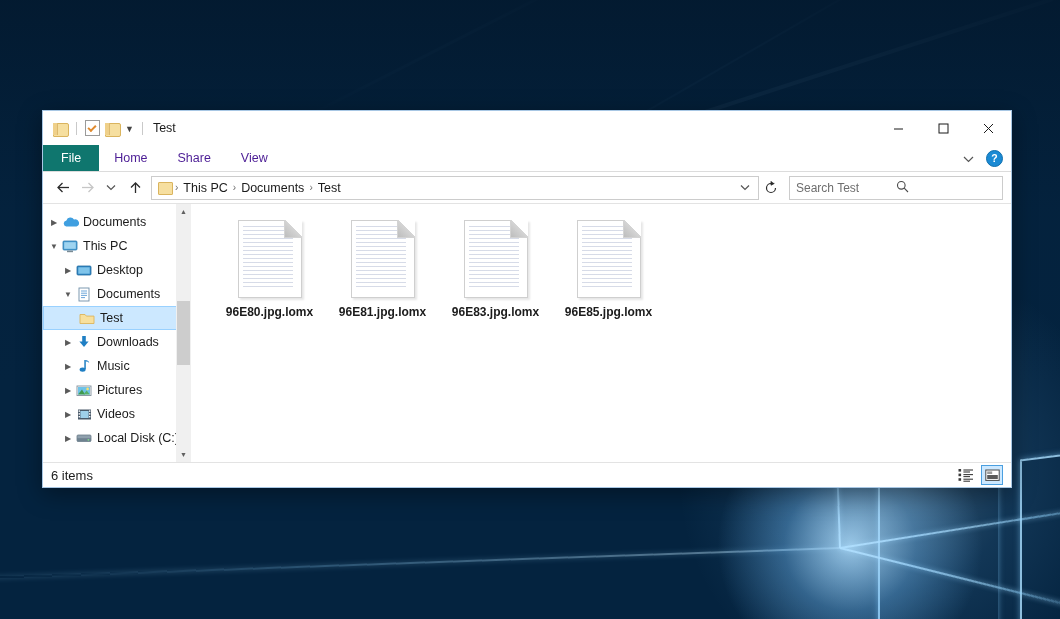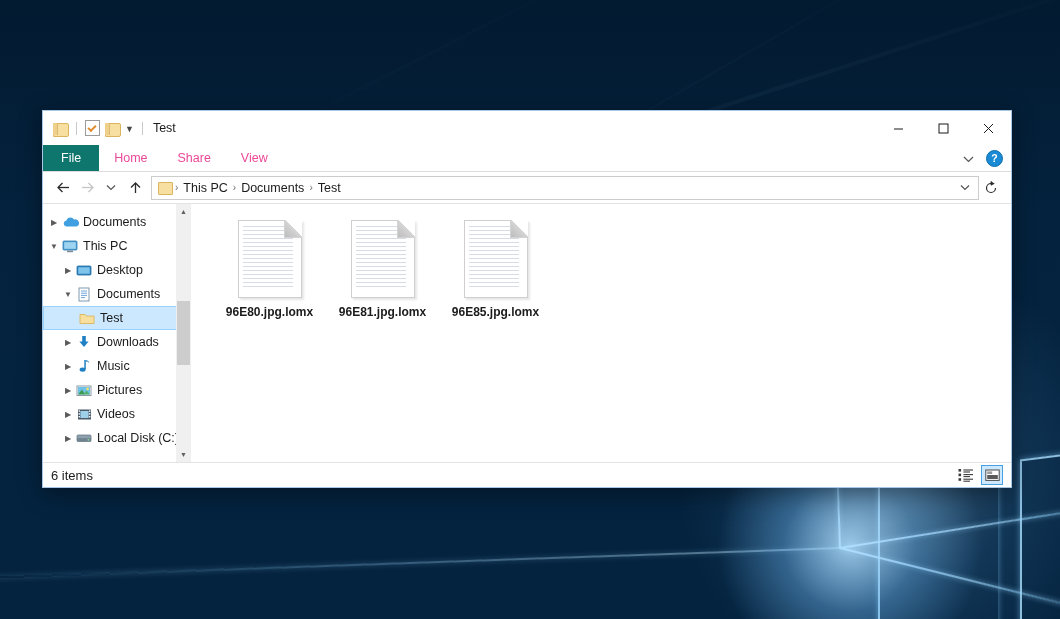--- a/index.html
+++ b/index.html
@@ -77,21 +77,21 @@
   .wincontrols{position:absolute;right:0;top:0;height:34px;display:flex;}
   .wc{width:45px;height:34px;display:flex;align-items:center;justify-content:center;}
   .wc svg{display:block;}
 
   .ribbon{
     height:26px;min-height:26px;background:#ffffff;
     border-bottom:1px solid #dcdcdc;
     display:flex;align-items:stretch;position:relative;
   }
   .tab{
-    padding:0 15px;display:flex;align-items:center;font-size:12.5px;color:#ec4899;
+    padding:0 15px;display:flex;align-items:center;font-size:12.5px;color:#4c1d95;
   }
   .tab.file{background:#0f766e;color:#ffffff;padding:0 18px;}
   .ribbon-right{position:absolute;right:8px;top:0;height:26px;display:flex;align-items:center;gap:12px;}
   .help-ico{
     width:15px;height:15px;border-radius:50%;background:#1a8ad4;color:#fff;
     font-size:10.5px;font-weight:bold;display:flex;align-items:center;justify-content:center;
     border:1px solid #0f6fae;
   }
 
   .addressbar{
@@ -299,20 +299,29 @@
         </span>
       </span>
     </div>
     <div class="navbtn">
       <svg width="14" height="14" viewBox="0 0 14 14">
         <path d="M11.5,7 A4.5,4.5 0 1 1 7,2.5" fill="none" stroke="#2b2b2b" stroke-width="1.2"></path>
         <polyline points="7,0.2 7,4.2 10.4,2.4" fill="#2b2b2b" stroke="#2b2b2b" stroke-width="0.8"></polyline>
       </svg>
     </div>
 
+    <div class="searchbox">
+      <span>Search Test</span>
+      <span>
+        <svg width="13" height="13" viewBox="0 0 13 13">
+          <circle cx="5.3" cy="5.3" r="3.8" fill="none" stroke="#4a4a4a" stroke-width="1.1"></circle>
+          <line x1="8.2" y1="8.2" x2="12" y2="12" stroke="#4a4a4a" stroke-width="1.1"></line>
+        </svg>
+      </span>
+    </div>
   </div>
 
   <div class="body">
 
     <div class="navpane">
 
       <div class="nav-item ind1">
         <span class="chev">▶</span>
         <span class="nav-ico">
           <svg width="17" height="12" viewBox="0 0 17 12">
@@ -462,20 +471,29 @@
           <div class="doc">
             <div class="page"></div>
               <div class="lines"></div>
               <div class="foldmask"></div>
               <div class="fold"></div>
           </div>
           <div class="fname">96E81.jpg.lomx</div>
         </div>
 
 
+        <div class="tile">
+          <div class="doc">
+            <div class="page"></div>
+              <div class="lines"></div>
+              <div class="foldmask"></div>
+              <div class="fold"></div>
+          </div>
+          <div class="fname">96E83.jpg.lomx</div>
+        </div>
 
 
         <div class="tile">
           <div class="doc">
             <div class="page"></div>
               <div class="lines"></div>
               <div class="foldmask"></div>
               <div class="fold"></div>
           </div>
           <div class="fname">96E85.jpg.lomx</div>

